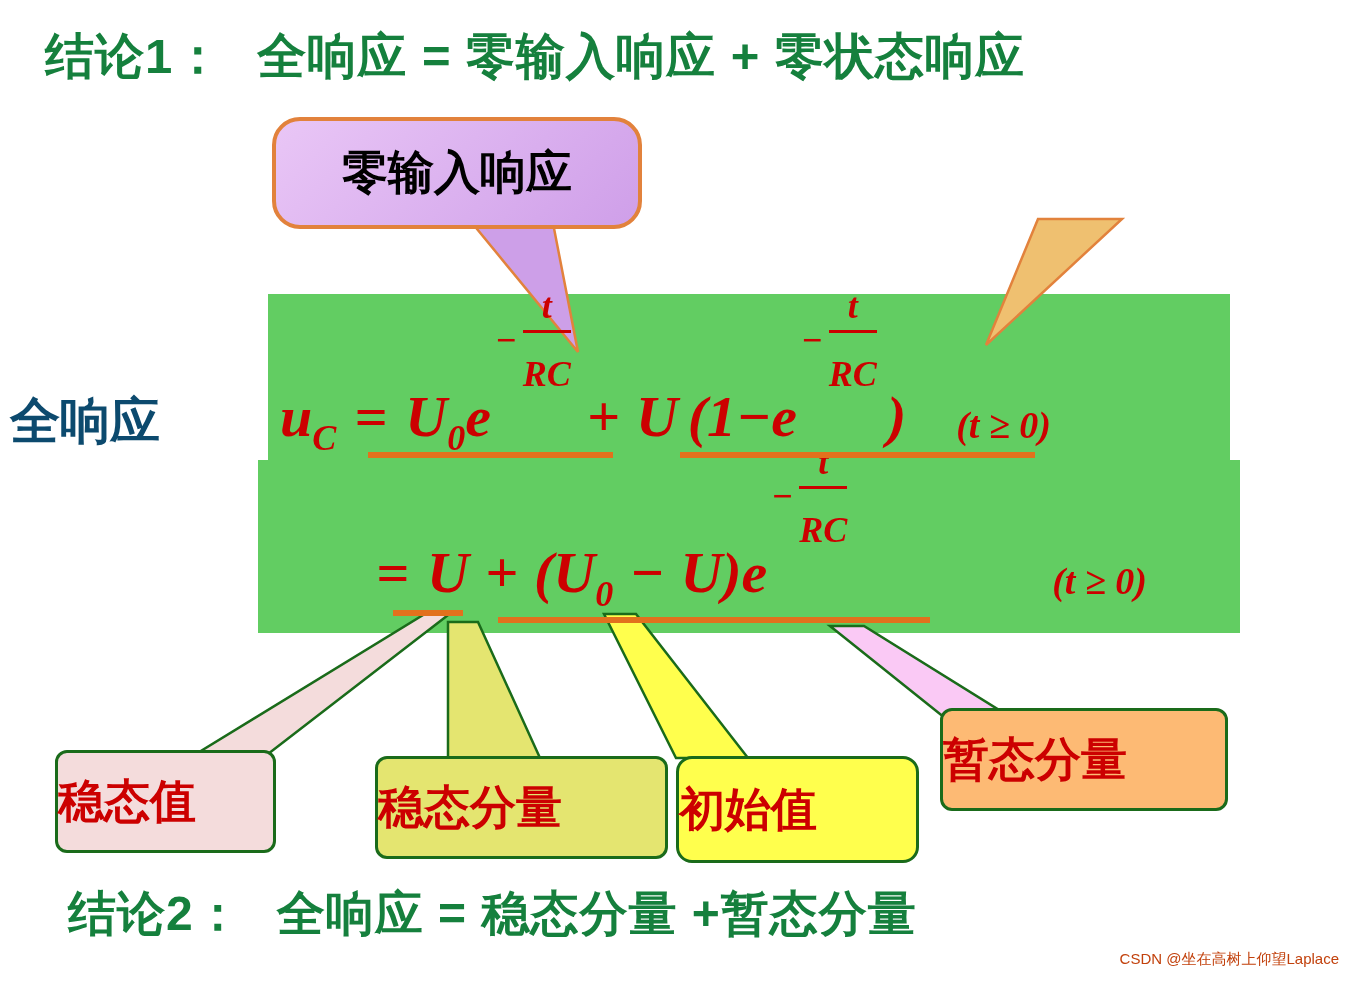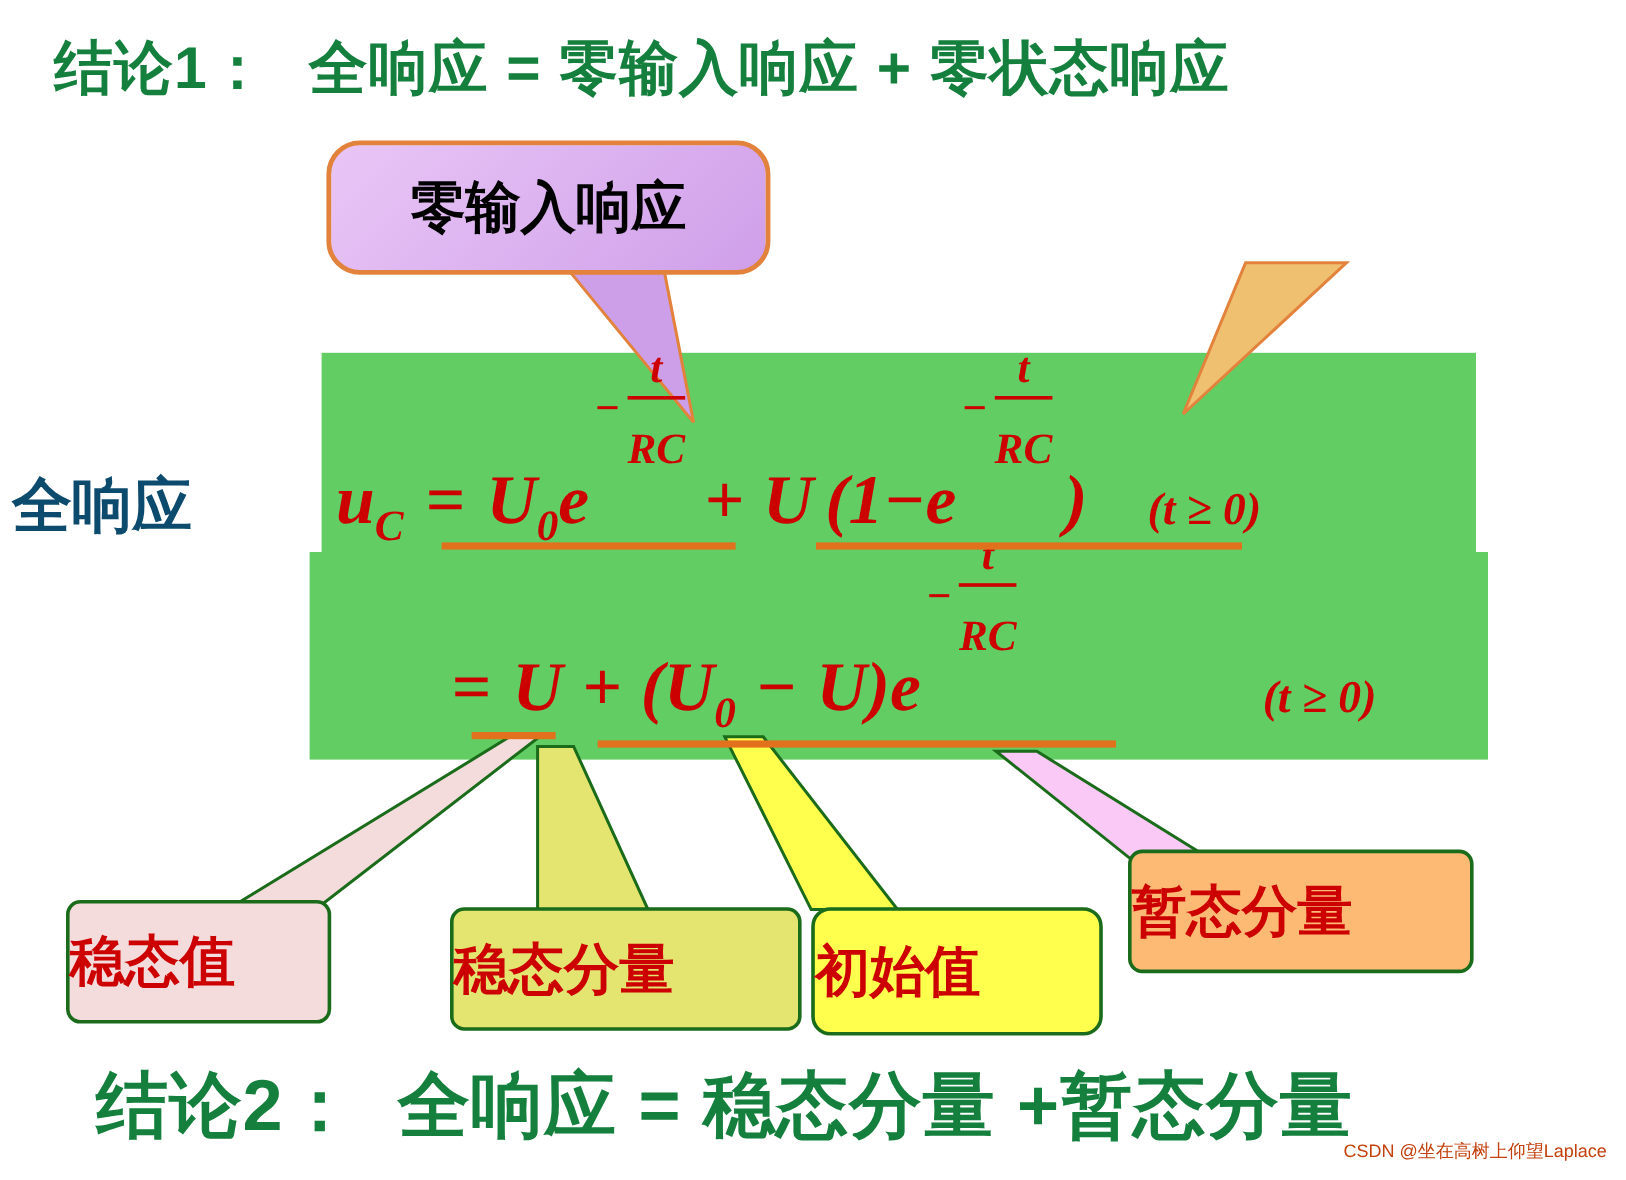--- a/index.html
+++ b/index.html
@@ -8,21 +8,21 @@
     font-family:"Liberation Sans",sans-serif;
   }
   
   .h-title{
     position:absolute;font-weight:bold;color:#15803d;
     font-size:49px;letter-spacing:1px;white-space:nowrap;z-index:5;
     font-family:"Liberation Sans",sans-serif;
   }
   .h-title .lbl{margin-right:34px;}
   #title1{left:45px;top:24px;}
-  #title2{left:80px;top:882px;font-size:60px;}
+  #title2{left:68px;top:882px;font-size:48px;}
   
   .greenbox{position:absolute;background:#62cd62;z-index:1;}
   #green1{left:268px;top:294px;width:962px;height:166px;}
   #green2{left:258px;top:460px;width:982px;height:173px;}
   
   #full-label{
     position:absolute;left:10px;top:388px;font-size:50px;font-weight:bold;
     color:#0c4a6e;z-index:5;
   }
   

